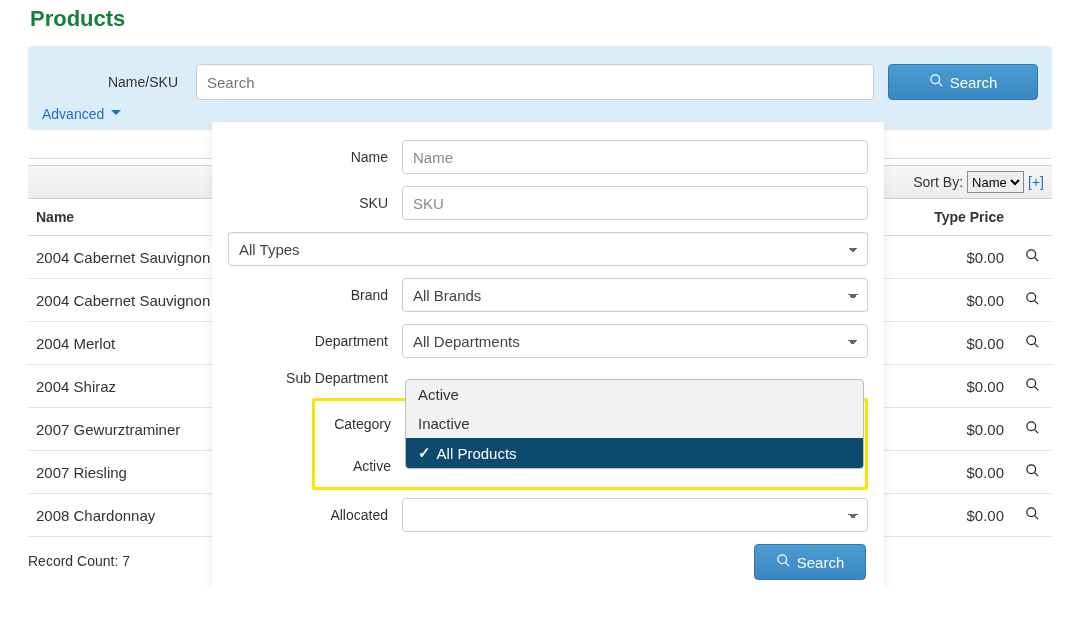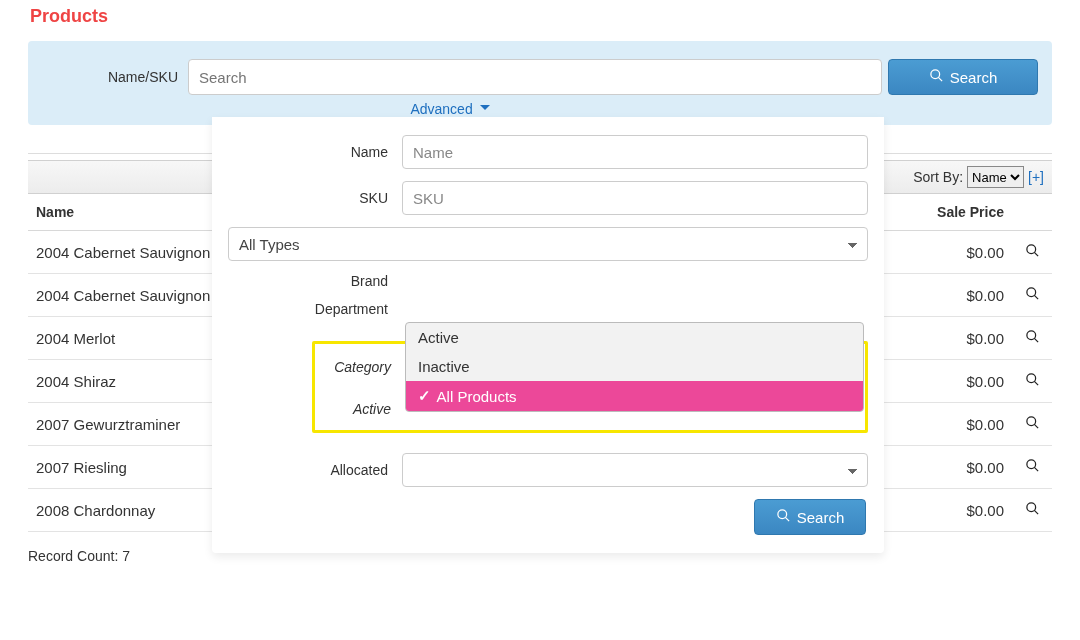--- a/index.html
+++ b/index.html
@@ -4,35 +4,35 @@
 <style>
   * { box-sizing: border-box; margin: 0; padding: 0; }
   body {
     font-family: -apple-system, "Segoe UI", Tahoma, sans-serif;
     color: #333;
     background: #fff;
     font-size: 14px;
   }
   .page { padding: 4px 28px 20px 28px; }
   h1 {
-    font-size: 18px;
+    font-size: 22px;
     font-weight: 700;
-    color: #ef4444;
+    color: #15803d;
     margin: 2px 0 14px 2px;
   }
   .searchbar {
     background: #dbedf8;
     padding: 18px 14px 8px 14px;
     border-radius: 4px;
     position: relative;
   }
   .searchbar-row {
     display: flex;
     align-items: center;
-    gap: 6px;
+    gap: 14px;
   }
   .searchbar-label {
     width: 140px;
     text-align: right;
     padding-right: 4px;
     color: #333;
   }
   .searchbar-input {
     flex: 1;
     height: 36px;
@@ -51,21 +51,21 @@
     padding: 0 26px;
     display: inline-flex;
     align-items: center;
     gap: 6px;
     cursor: pointer;
     min-width: 150px;
     justify-content: center;
   }
   .adv-toggle {
     display: block;
-    text-align: center;
+    text-align: left;
     padding: 6px 180px 0 0;
     color: #1e6fbf;
     font-size: 14px;
     cursor: pointer;
   }
   .caret-down::after {
     content: "";
     display: inline-block;
     border: 5px solid transparent;
     border-top-color: #1e6fbf;
@@ -112,21 +112,21 @@
   .adv-panel .btn-row { text-align: right; padding-right: 2px; }
   .adv-panel .btn { min-width: 112px; padding: 0 18px; }
 
   .highlight-box {
     border: 3px solid #f7e600;
     border-radius: 2px;
     padding: 6px 0 4px 0;
     margin-left: 84px;
   }
   .highlight-box .adv-row { margin-bottom: 8px; }
-  .highlight-box .adv-label { width: 90px; font-style: italic; }
+  .highlight-box .adv-label { width: 90px; }
 
   .dropdown-open {
     position: relative;
   }
   .dd-menu {
     position: absolute;
     top: -28px;
     left: 0;
     right: 1px;
     background: #f2f2f2;
@@ -135,21 +135,21 @@
     overflow: hidden;
     z-index: 30;
   }
   .dd-item {
     padding: 6px 12px;
     font-size: 15px;
     color: #333;
     cursor: pointer;
   }
   .dd-item.selected {
-    background: #ec4899;
+    background: #0c4a6e;
     color: #fff;
     display: flex;
     align-items: center;
     gap: 6px;
   }
   .dd-item.selected::before {
     content: "✓";
     font-weight: 700;
   }
 
@@ -246,25 +246,28 @@
       </div>
       <div class="adv-row">
         <div class="adv-label">SKU</div>
         <div class="adv-field"><input class="adv-input" placeholder="SKU" style=""></div>
       </div>
       <div class="adv-row">
         <div class="adv-field"><select class="adv-select"><option>All Types</option></select></div>
       </div>
       <div class="adv-row">
         <div class="adv-label">Brand</div>
+        <div class="adv-field"><select class="adv-select"><option>All Brands</option></select></div>
       </div>
       <div class="adv-row">
         <div class="adv-label">Department</div>
-      </div>
-      <div class="adv-row">
+        <div class="adv-field"><select class="adv-select"><option>All Departments</option></select></div>
+      </div>
+      <div class="adv-row">
+        <div class="adv-label">Sub Department</div>
       </div>
 
       <div class="highlight-box">
         <div class="adv-row">
           <div class="adv-label">Category</div>
           <div class="adv-field dropdown-open">
             <select class="adv-select" style="visibility:hidden"><option></option></select>
             <div class="dd-menu">
               <div class="dd-item">Active</div>
               <div class="dd-item">Inactive</div>
@@ -273,21 +276,21 @@
                 </div>
             </div>
           </div>
         </div>
         <div class="adv-row" style="margin-bottom:0">
           <div class="adv-label">Active</div>
           <div class="adv-field"><select class="adv-select" style="visibility:hidden"><option></option></select></div>
         </div>
       </div>
 
-      <div class="adv-row" style="margin-top:20px">
+      <div class="adv-row" style="margin-top:8px">
         <div class="adv-label">Allocated</div>
         <div class="adv-field"><select class="adv-select"><option></option></select></div>
       </div>
 
       <div class="btn-row">
         <button class="btn">
           <span class="icon-search">
             <svg viewBox="0 0 24 24">
                 <circle cx="10" cy="10" r="7"></circle>
                 <line x1="15" y1="15" x2="21" y2="21"></line>
@@ -303,21 +306,21 @@
     <div class="list-toolbar">
       <span>Sort By:</span>
       <select class="sort-select"><option>Name</option></select>
       <span class="plus-link">[+]</span>
     </div>
 
     <table class="table">
       <thead>
         <tr>
           <th>Name</th>
-          <th class="sale">Sale Price</th>
+          <th class="sale">Type Price</th>
           <th class="mag"></th>
         </tr>
       </thead>
       <tbody id="rows">
           <tr>
             <td>2004 Cabernet Sauvignon</td>
             <td class="sale">$0.00</td>
             <td class="mag"><svg class="mag-svg" viewBox="0 0 24 24">
                 <circle cx="10" cy="10" r="7"></circle>
                 <line x1="15" y1="15" x2="21" y2="21"></line>

